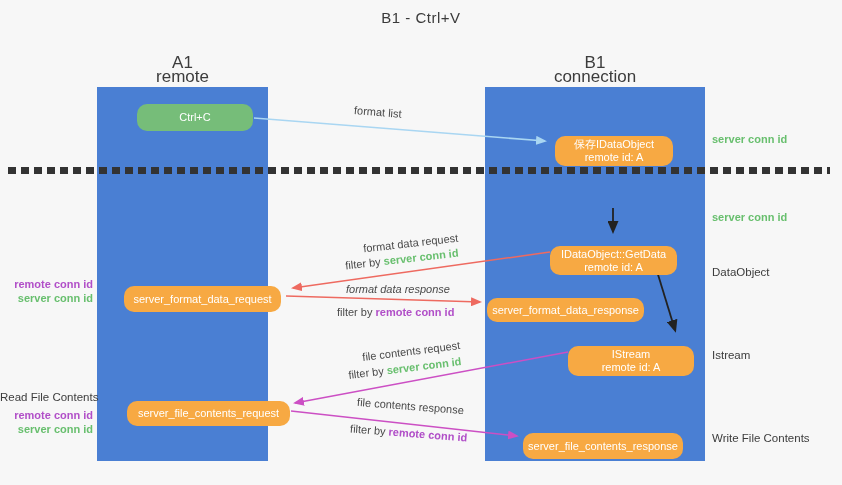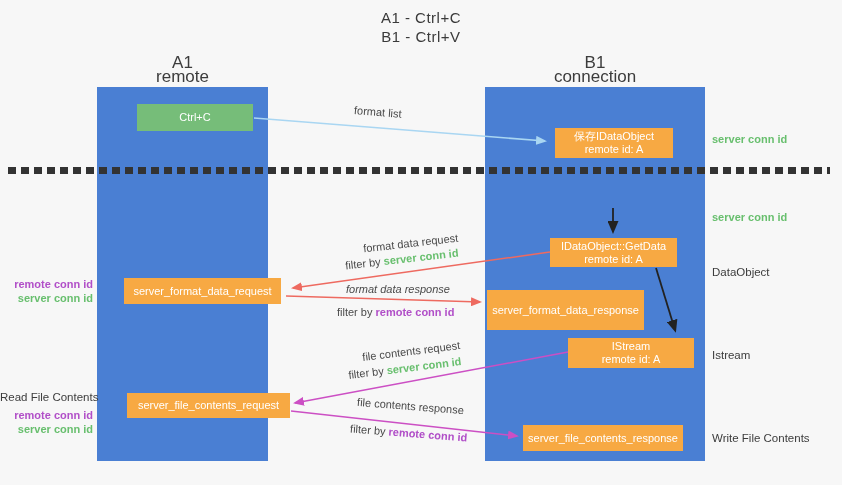--- a/index.html
+++ b/index.html
@@ -34,31 +34,31 @@
 
   .dotted-divider{
     position:absolute;left:8px;top:167px;width:822px;height:7px;
     background:repeating-linear-gradient(90deg,#333 0 8px,transparent 8px 13px);
   }
 
   .node{
     position:absolute;display:flex;flex-direction:column;
     align-items:center;justify-content:center;
     color:#fff;font-size:11px;line-height:13px;text-align:center;
-    border-radius:0;white-space:nowrap;
+    border-radius:10px;white-space:nowrap;
   }
   .node.green{background:#76bd79;}
-  .node.orange{background:#f7a943;}
+  .node.orange{background:#f7a943;margin-top:8px;}
 
   #ctrl-c   {left:137px;top:104px;width:116px;height:27px;}
   #save-obj {left:555px;top:128px;width:118px;height:30px;}
   #ctrl-v   {left:555px;top:180px;width:117px;height:26px;}
   #getdata  {left:550px;top:238px;width:127px;height:29px;}
   #fmt-req  {left:124px;top:278px;width:157px;height:26px;}
-  #fmt-res  {left:487px;top:290px;width:157px;height:40px;}
+  #fmt-res  {left:487px;top:290px;width:157px;height:24px;}
   #istream  {left:568px;top:338px;width:126px;height:30px;}
   #file-req {left:127px;top:393px;width:163px;height:25px;}
   #file-res {left:523px;top:425px;width:160px;height:26px;}
 
   svg.arrows{position:absolute;left:0;top:0;pointer-events:none;}
 
   .arrow-label{
     position:absolute;font-size:11px;color:#4a4a4a;
     white-space:nowrap;transform-origin:center;
   }
@@ -81,21 +81,20 @@
   #lbl-file-req-2        {left:348px;top:362px;transform:rotate(-7deg);}
   #lbl-file-res-1        {left:357px;top:400px;transform:rotate(4.5deg);}
   #lbl-file-res-2        {left:350px;top:427px;transform:rotate(4.5deg);}
 </style>
 </head>
 <body>
 
 <div class="canvas">
 
   <div class="title">
-    <div>A1 - Ctrl+C</div>
     <div>B1 - Ctrl+V</div>
   </div>
 
   <div class="col-header" id="a1-header">
     <div>A1</div>
     <div>remote</div>
   </div>
   <div class="col-header" id="b1-header">
     <div>B1</div>
     <div>connection</div>

